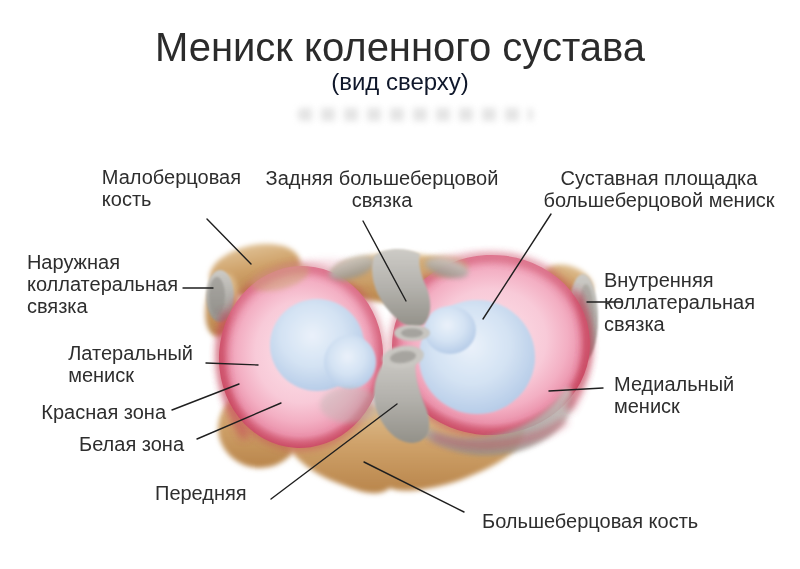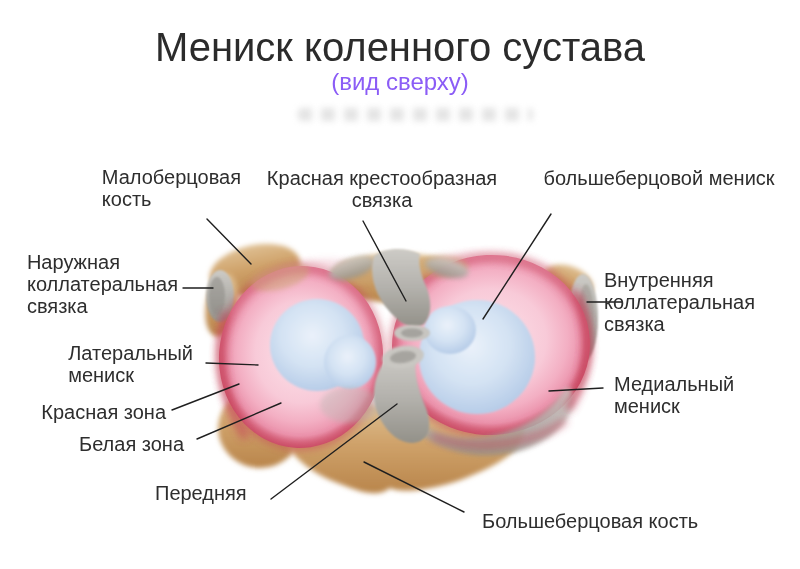--- a/index.html
+++ b/index.html
@@ -6,21 +6,21 @@
   .canvas{
     position:relative;width:800px;height:569px;background:#ffffff;
     font-family:"Liberation Sans", sans-serif;overflow:hidden;
   }
   .title{
     position:absolute;top:26px;left:0;width:800px;text-align:center;
     font-size:40px;line-height:42px;font-weight:400;color:#2b2b2b;
   }
   .subtitle{
     position:absolute;top:69px;left:0;width:800px;text-align:center;
-    font-size:24px;line-height:26px;color:#8b5cf6;
+    font-size:24px;line-height:26px;color:#0f172a;
   }
   .watermark{
     position:absolute;left:298px;top:108px;width:235px;height:13px;
     background:repeating-linear-gradient(90deg,#c4c4c4 0 14px,transparent 14px 23px);
     filter:blur(3px);opacity:.45;border-radius:4px;
   }
   .lbl{
     position:absolute;font-size:20px;line-height:22px;color:#2e2e2e;
     white-space:nowrap;
   }
@@ -152,25 +152,26 @@
   <div class="title">Мениск коленного сустава</div>
   <div class="subtitle">(вид сверху)</div>
   <div class="watermark"></div>
 
   <div class="lbl r" style="right:559px;top:166px;">
     <div>Малоберцовая</div>
     <div>кость</div>
   </div>
 
   <div class="lbl c" style="left:382px;top:167px;">
-    <div>Красная крестообразная</div>
+    <div>Задняя большеберцовой</div>
     <div>связка</div>
   </div>
 
   <div class="lbl c" style="left:659px;top:167px;">
+    <div>Суставная площадка</div>
     <div>большеберцовой мениск</div>
   </div>
 
   <div class="lbl r" style="right:622px;top:251px;">
     <div>Наружная</div>
     <div>коллатеральная</div>
     <div>связка</div>
   </div>
 
   <div class="lbl r" style="right:607px;top:342px;">

